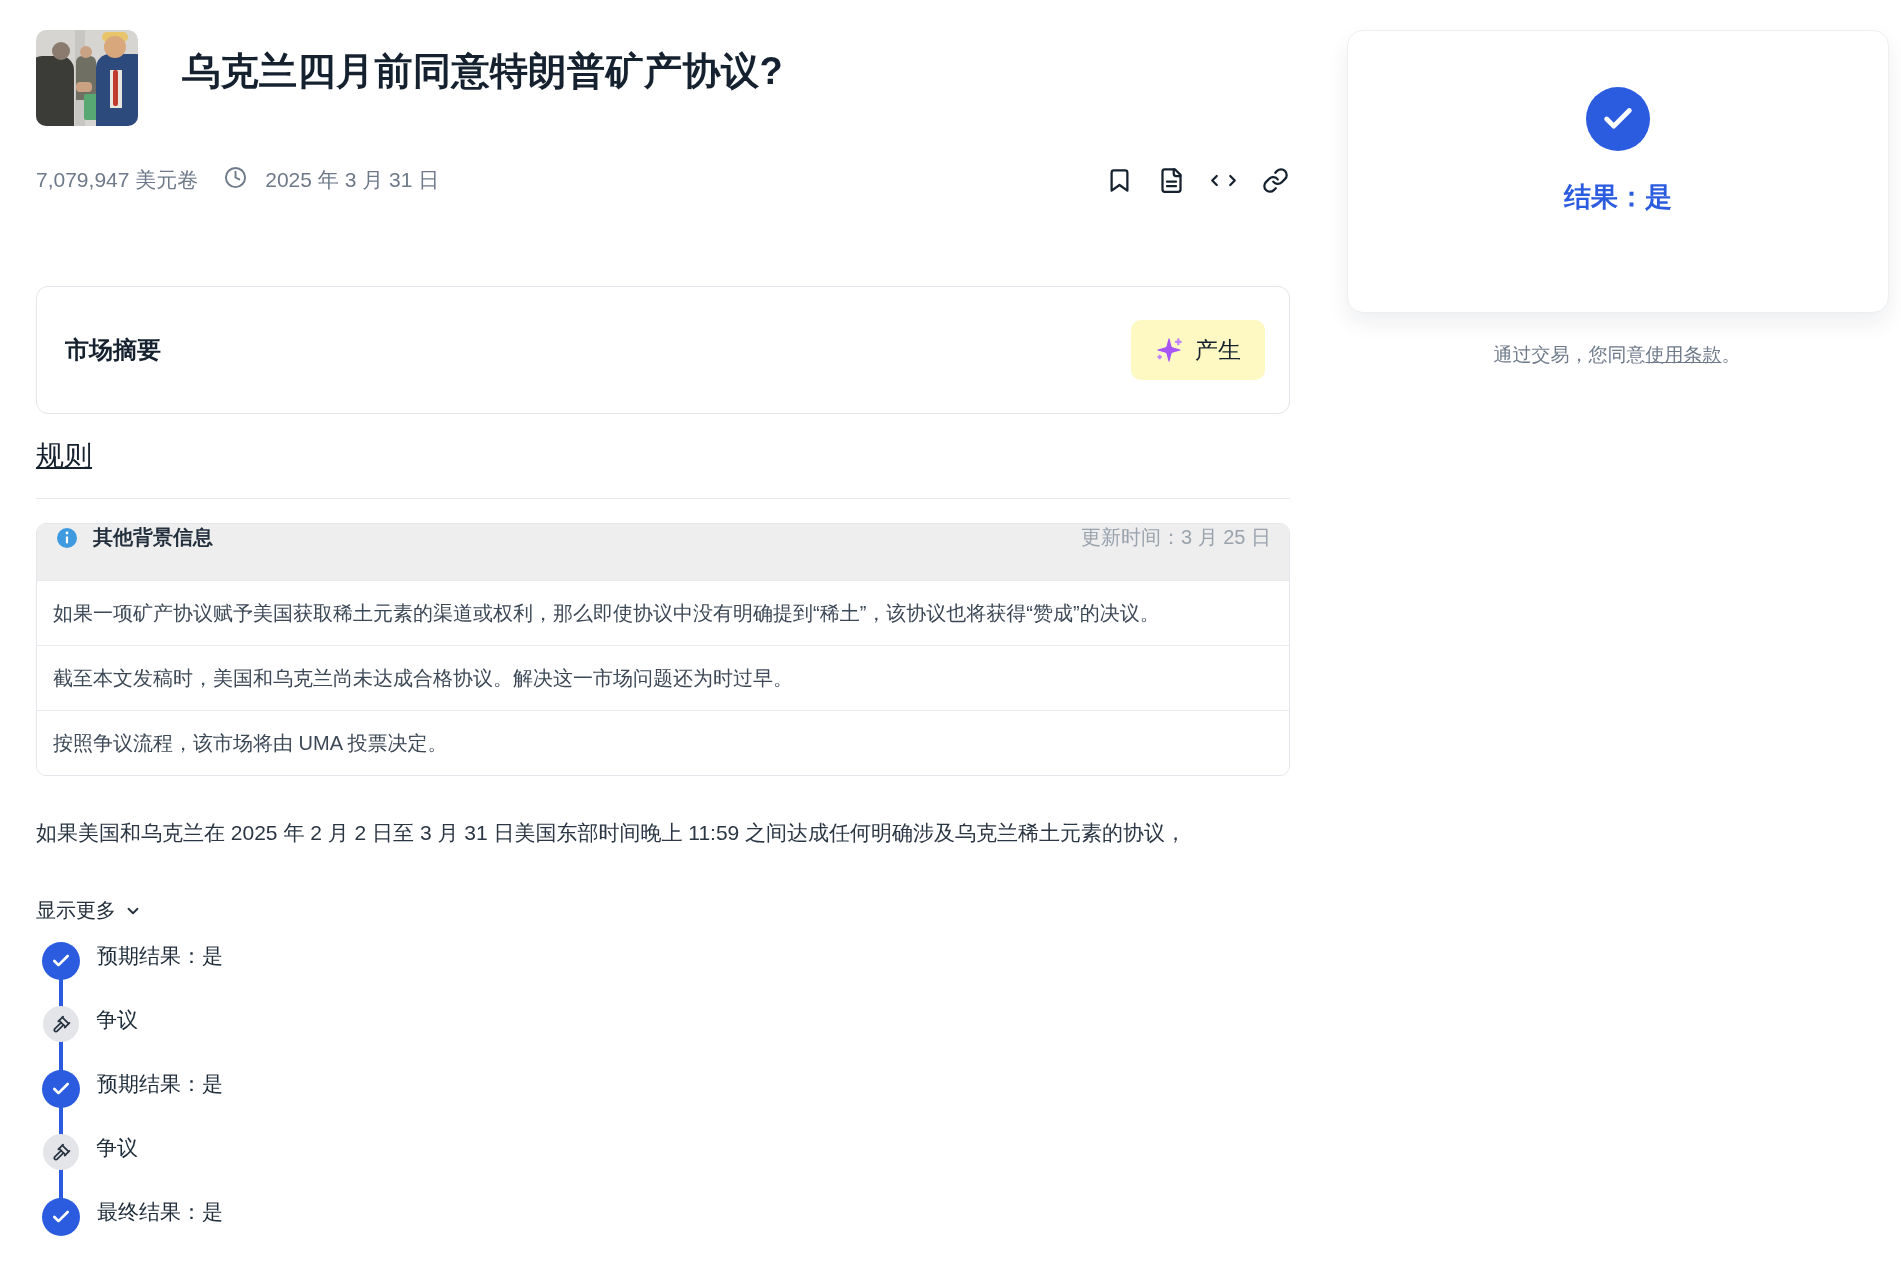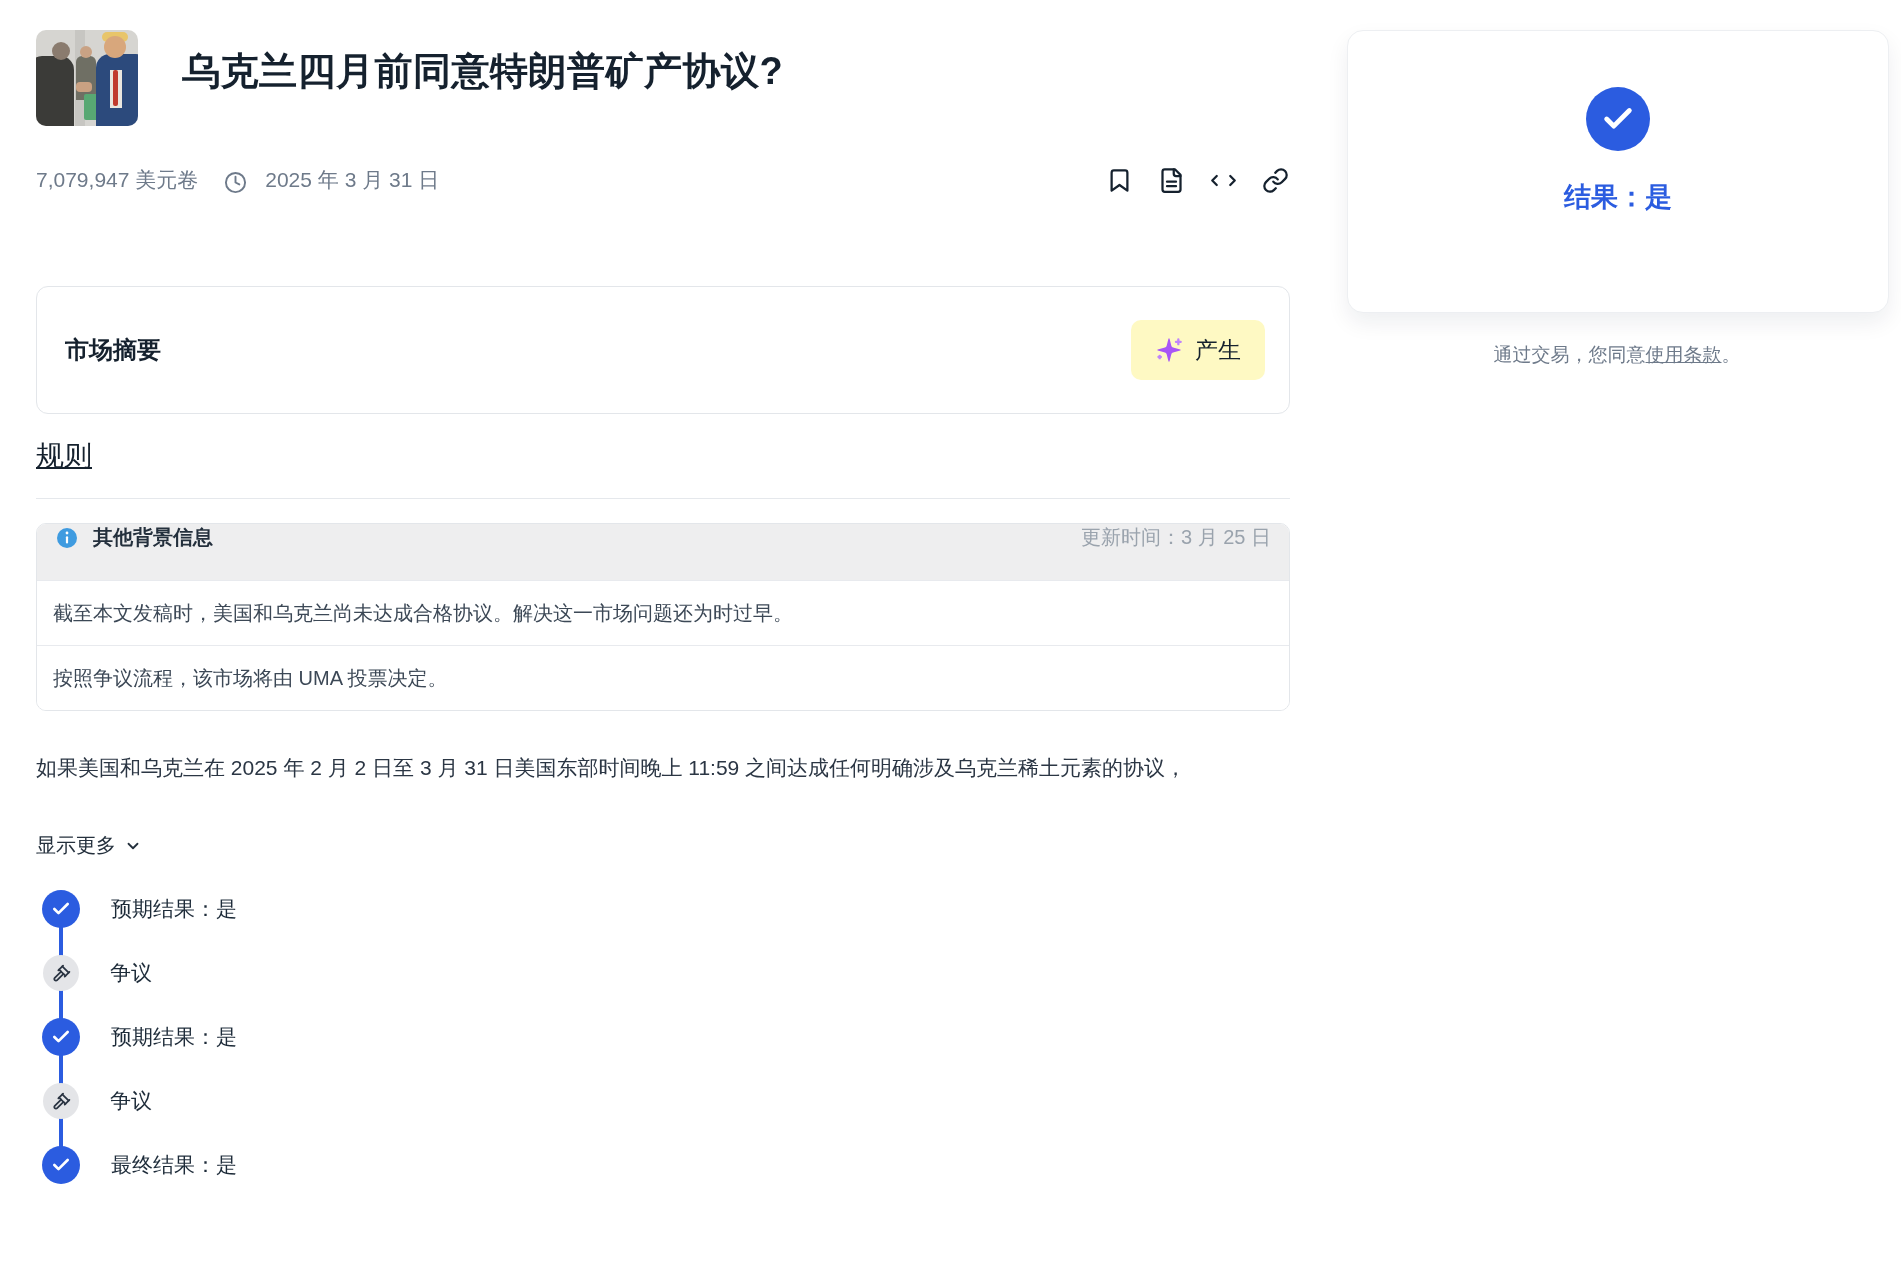--- a/index.html
+++ b/index.html
@@ -23,21 +23,21 @@
   .thumb .shirt{position:absolute;right:16px;bottom:18px;width:12px;height:38px;background:#e9e6df;}
   .thumb .tie{position:absolute;right:20px;bottom:20px;width:5px;height:36px;background:#c03a2e;border-radius:2px;}
   .thumb .head-right{position:absolute;right:12px;top:6px;width:22px;height:22px;border-radius:50%;background:#d8a77c;}
   .thumb .hair{position:absolute;right:10px;top:2px;width:26px;height:10px;border-radius:6px;background:#e8c56a;}
   .thumb .hands{position:absolute;left:40px;bottom:34px;width:16px;height:10px;border-radius:4px;background:#caa182;}
 
   .title{font-size:38px;font-weight:700;color:#15212e;letter-spacing:.5px;margin-top:12px;}
 
   
   .meta-row{margin-top:36px;height:36px;display:flex;align-items:center;justify-content:space-between;}
-  .meta-left{display:flex;align-items:flex-end;gap:18px;color:#6e7a8a;font-size:21px;}
+  .meta-left{display:flex;align-items:flex-start;gap:18px;color:#6e7a8a;font-size:21px;}
   .meta-left .clock{display:flex;align-items:center;margin-left:8px;}
   .action-icons{display:flex;align-items:center;gap:22px;}
   .icon-btn{width:30px;height:30px;display:flex;align-items:center;justify-content:center;cursor:pointer;background:none;border:none;padding:0;}
 
   
   .summary-box{margin-top:88px;height:128px;border:1px solid #e3e6ea;border-radius:12px;
     display:flex;align-items:center;justify-content:space-between;padding:0 24px 0 28px;box-sizing:border-box;}
   .summary-title{font-size:24px;font-weight:700;color:#15212e;}
   .generate-btn{display:flex;align-items:center;gap:12px;background:#fef9c3;border:none;border-radius:10px;
     height:60px;padding:0 24px;font-size:23px;color:#15212e;cursor:pointer;font-family:inherit;}
@@ -52,21 +52,21 @@
   .ctx-title{font-size:20px;font-weight:700;color:#24303d;}
   .ctx-updated{font-size:20px;color:#9aa3ad;}
   .ctx-row{border-top:1px solid #e8eaee;padding:16px;font-size:20px;line-height:32px;color:#3c4856;background:#fff;}
 
   .rules-paragraph{margin-top:40px;font-size:21px;line-height:34px;color:#2b3644;}
   .show-more{margin-top:26px;display:inline-flex;align-items:center;gap:8px;font-size:20px;color:#24303d;cursor:pointer;background:none;border:none;padding:0;font-family:inherit;}
 
   
   .timeline{margin-top:18px;position:relative;padding-left:6px;}
   .timeline .connector{position:absolute;left:23px;top:30px;bottom:30px;width:4px;background:#2b5ce0;border-radius:2px;}
-  .tl-item{position:relative;height:64px;display:flex;align-items:center;gap:31px;}
+  .tl-item{position:relative;height:64px;display:flex;gap:17px;}
   .tl-node{width:38px;height:38px;border-radius:50%;display:flex;align-items:center;justify-content:center;flex:0 0 auto;position:relative;z-index:1;}
   .tl-node.check{background:#2b5ce0;}
   .tl-node.gavel{background:#e4e5e8;width:36px;height:36px;margin-left:1px;}
   .tl-label{font-size:21px;color:#1d2b39;}
 
   
   .side-card{position:absolute;left:1347px;top:30px;width:540px;height:281px;background:#fff;
     border:1px solid #edeff2;border-radius:16px;box-shadow:0 10px 22px rgba(20,30,50,.07);
     display:flex;flex-direction:column;align-items:center;}
   .result-circle{margin-top:56px;width:64px;height:64px;border-radius:50%;background:#2b5ce0;
@@ -164,20 +164,21 @@
           <svg width="24" height="24" viewBox="0 0 24 24">
               <circle cx="12" cy="12" r="10" fill="#3f9be0"></circle>
               <rect x="10.9" y="10.2" width="2.2" height="7.3" rx="1.1" fill="#fff"></rect>
               <circle cx="12" cy="7" r="1.4" fill="#fff"></circle>
             </svg>
         </span>
         <span class="ctx-title">其他背景信息</span>
       </div>
       <span class="ctx-updated">更新时间：3 月 25 日</span>
     </div>
+    <div class="ctx-row">如果一项矿产协议赋予美国获取稀土元素的渠道或权利，那么即使协议中没有明确提到“稀土”，该协议也将获得“赞成”的决议。</div>
     <div class="ctx-row">截至本文发稿时，美国和乌克兰尚未达成合格协议。解决这一市场问题还为时过早。</div>
     <div class="ctx-row">按照争议流程，该市场将由 UMA 投票决定。</div>
   </div>
 
   <p class="rules-paragraph">如果美国和乌克兰在 2025 年 2 月 2 日至 3 月 31 日美国东部时间晚上 11:59 之间达成任何明确涉及乌克兰稀土元素的协议，</p>
 
   <button class="show-more">
     <span>显示更多</span>
     <span>
       <svg width="18" height="18" viewBox="0 0 24 24" fill="none" stroke="#24303d" stroke-width="2.4" stroke-linecap="round" stroke-linejoin="round">

